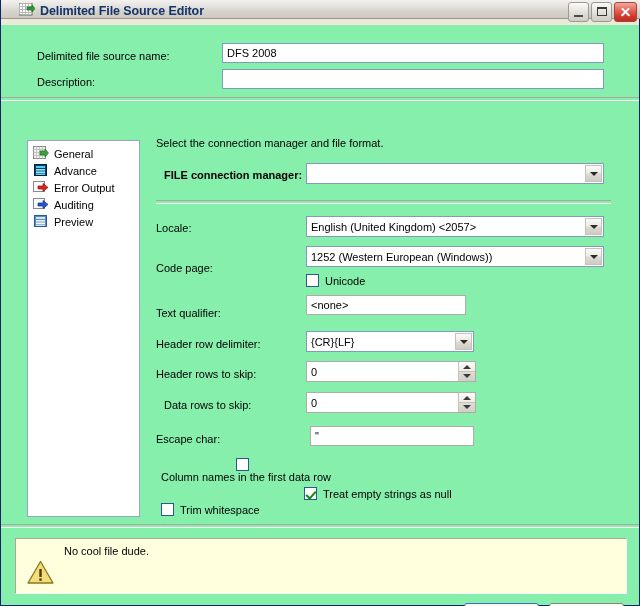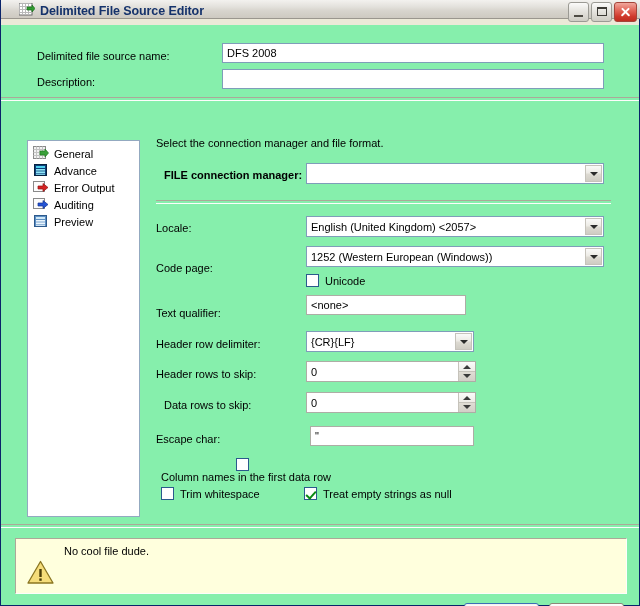--- a/index.html
+++ b/index.html
@@ -517,21 +517,21 @@
       </div>
 
       <span class="rlabel" style="left:0px; top:296px;">Escape char:</span>
       <div class="txtbox gray-border" style="left:154px; top:289px; width:164px; height:20px;">"</div>
 
       <div class="cbrow" style="left:5px; top:321px;flex-direction:column;">
         <span class="cbox"></span>
         <span>Column names in the first data row</span>
       </div>
 
-      <div class="cbrow" style="left:5px; top:350px;">
+      <div class="cbrow" style="left:5px; top:366px;">
         <span class="cbox"></span>
         <span>Trim whitespace</span>
       </div>
 
       <div class="cbrow" style="left:148px; top:350px;">
         <span class="cbox checked"></span>
         <span>Treat empty strings as null</span>
       </div>
     </div>
 

